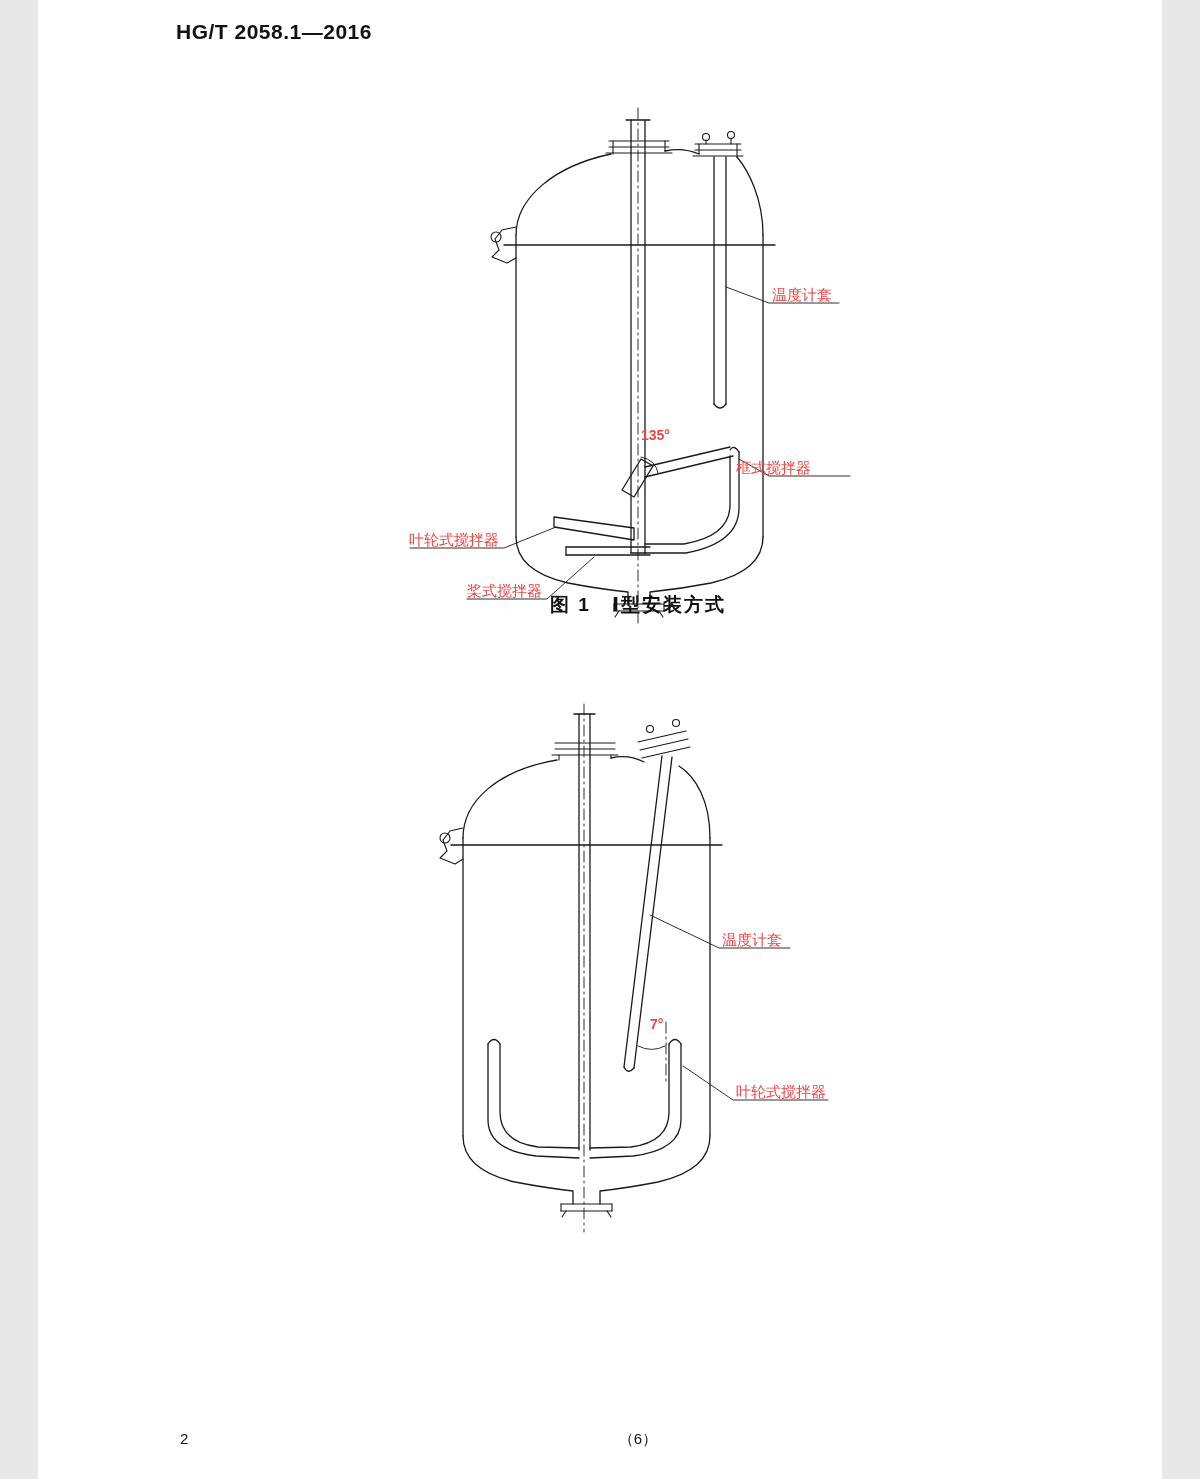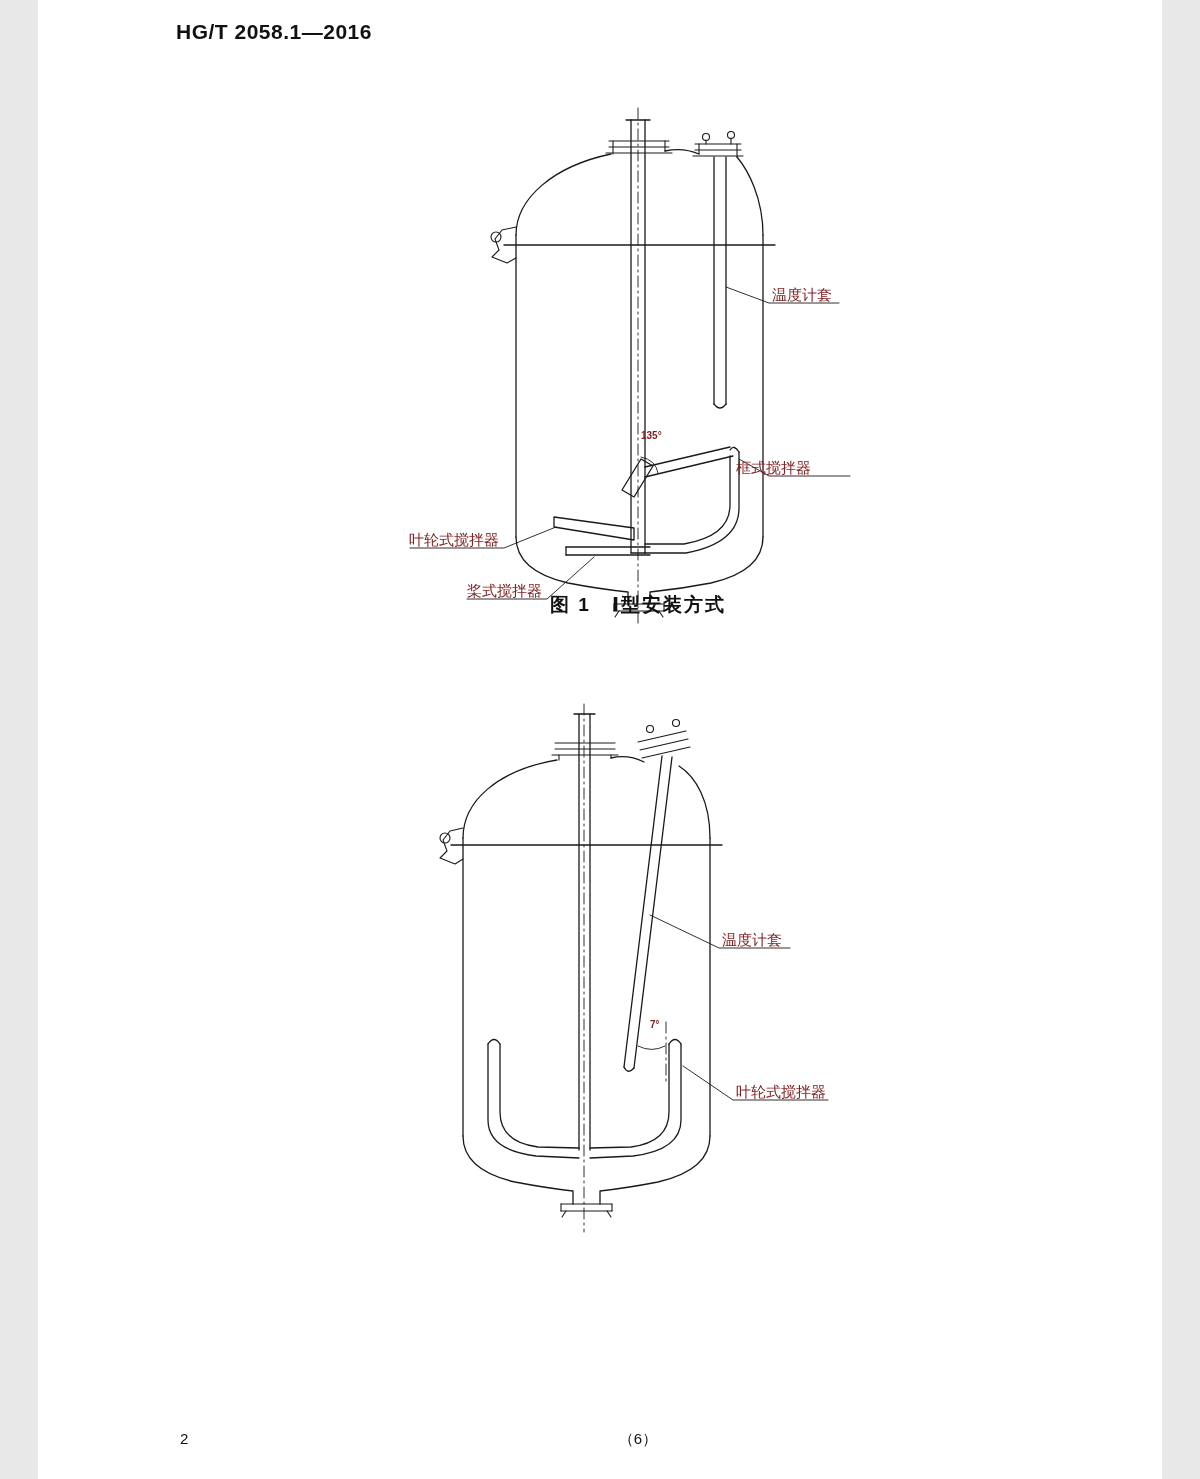--- a/index.html
+++ b/index.html
@@ -13,23 +13,23 @@
     margin:0 auto;
   }
   .hdr{
     position:absolute;left:138px;top:20px;
     font-size:21px;font-weight:bold;letter-spacing:.5px;
     white-space:nowrap;
   }
   svg.art{position:absolute;left:0;top:0;}
   .lbl{
     position:absolute;font-size:15px;line-height:17px;
-    white-space:nowrap;color:#7f1d1d;
-  }
-  .angle{font-size:10px;font-weight:bold;}
+    white-space:nowrap;color:#ef4444;
+  }
+  .angle{font-size:14px;font-weight:bold;}
   .cap{
     position:absolute;left:0;width:1200px;text-align:center;
     font-size:19px;font-weight:bold;letter-spacing:2px;
     white-space:nowrap;
   }
   .ft{
     position:absolute;font-size:15px;white-space:nowrap;
   }
   .ft-center{left:0;width:1200px;text-align:center;}
 </style>

